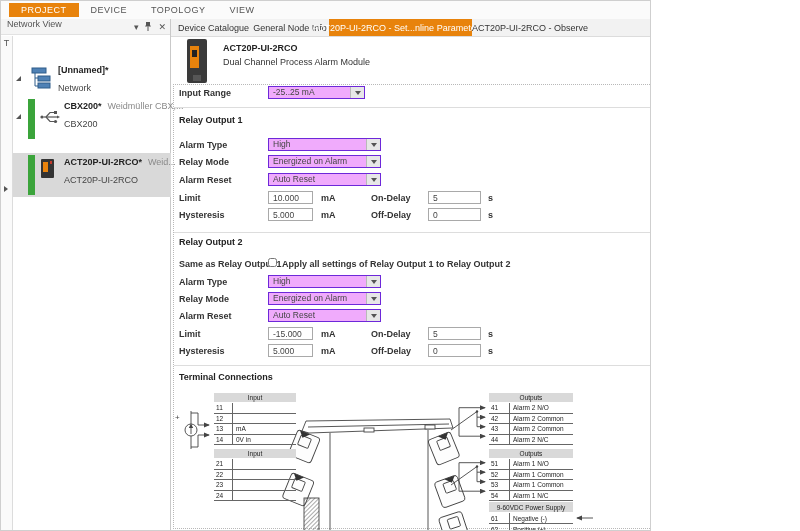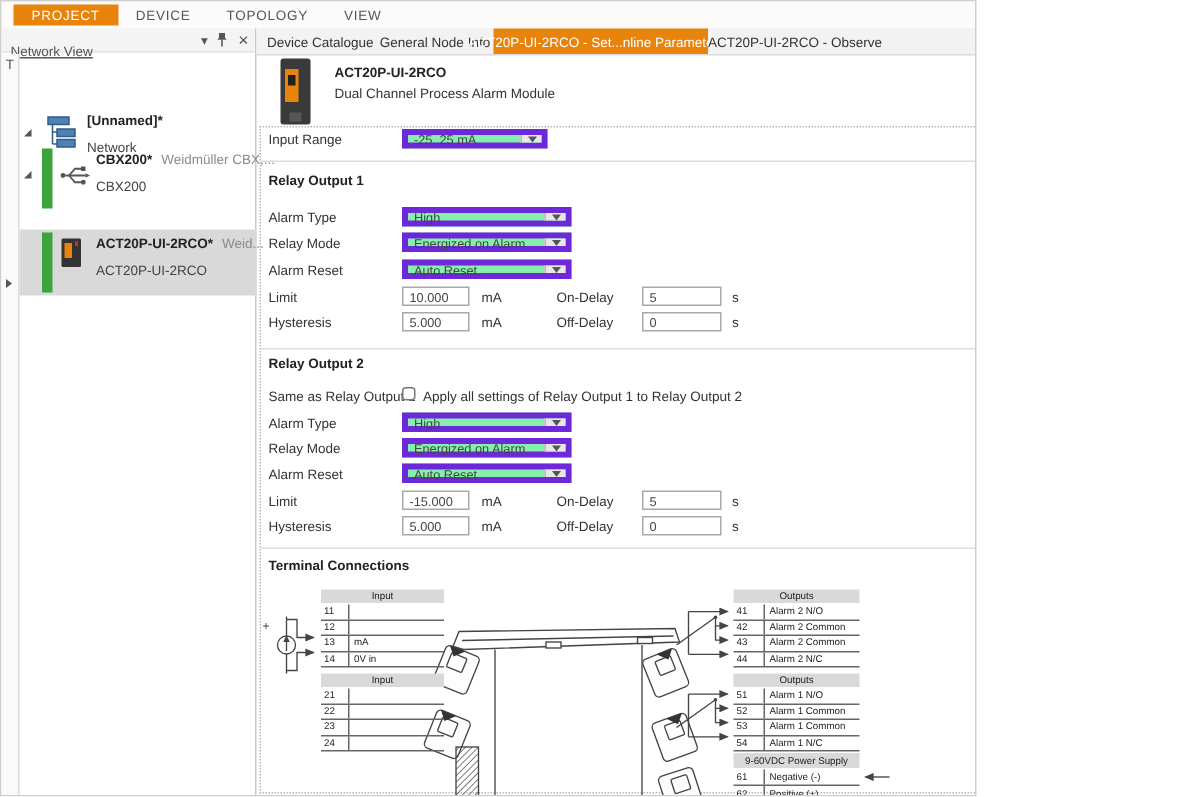--- a/index.html
+++ b/index.html
@@ -12,21 +12,21 @@
   .menubar{position:absolute;left:0;top:0;right:0;height:18px;background:#fbfbfb;
            border-bottom:1px solid #ededed;display:flex;align-items:center;padding-left:8px;}
   .menu-item{padding:2px 12px;color:#555;letter-spacing:.5px;cursor:default;}
   .menu-item.active{background:var(--accent);color:#fff;}
 
   
   .sidebar{position:absolute;left:0;top:18px;width:170px;height:513px;background:#fff;
            border-right:1px solid #c9c9c9;box-sizing:border-box;}
   .sb-head{position:absolute;left:0;top:0;width:100%;height:16px;background:#f4f4f4;
            border-bottom:1px solid #e2e2e2;box-sizing:border-box;}
-  .sb-title{position:absolute;left:6px;top:10px;color:#555;text-decoration:underline;}
+  .sb-title{position:absolute;left:6px;top:0;color:#555;}
   .sb-icons{position:absolute;right:4px;top:2px;display:flex;gap:6px;align-items:center;color:#555;}
   .sb-colhead{position:absolute;left:12px;top:17px;width:157px;height:15px;border-bottom:1px solid #e4e4e4;
               box-sizing:border-box;color:#666;padding:2px 0 0 6px;}
   .sb-gutter{position:absolute;left:0;top:17px;width:12px;height:496px;background:#fafafa;
              border-right:1px solid #dcdcdc;box-sizing:border-box;text-align:center;color:#555;}
   .gutter-arrow{position:absolute;left:3px;top:150px;width:0;height:0;
                 border-left:4px solid #555;border-top:3px solid transparent;border-bottom:3px solid transparent;}
   .tree-row{position:absolute;left:12px;width:158px;height:44px;}
   .tree-row.selected{background:var(--selrow);}
   .expander{position:absolute;left:3px;top:17px;width:0;height:0;
@@ -47,24 +47,24 @@
   .dev-img{position:absolute;left:186px;top:38px;width:20px;height:44px;background:#3a3a3a;border-radius:2px;}
   .dev-img .front{position:absolute;left:3px;top:7px;width:9px;height:22px;background:var(--accent);}
   .dev-img .win{position:absolute;left:5px;top:11px;width:5px;height:7px;background:#222;}
   .dev-img .foot{position:absolute;left:6px;top:36px;width:8px;height:6px;background:#565656;}
   .dev-title{position:absolute;left:222px;top:42px;font-weight:bold;color:#222;}
   .dev-sub{position:absolute;left:222px;top:56px;color:#333;text-align:center;}
 
   
   .page{position:absolute;left:172px;top:83px;width:623px;height:445px;border:1px dotted #b8b8b8;box-sizing:border-box;}
   .sep{position:absolute;left:173px;width:621px;height:0;border-top:1px solid #ddd;}
-  .flabel{position:absolute;color:#333;white-space:nowrap;}
+  .flabel{position:absolute;color:#333;white-space:nowrap;font-weight:bold;}
   .ftitle{position:absolute;font-weight:bold;color:#222;white-space:nowrap;}
-  .dd{position:absolute;height:13px;background:#86efac;border:4px solid #6d28d9;box-sizing:border-box;
-      display:flex;align-items:center;}
+  .dd{position:absolute;height:13px;background:#f0abfc;border:1px solid #6d28d9;box-sizing:border-box;
+      display:flex;align-items:flex-start;}
   .dd .val{flex:1;padding-left:4px;font-size:8.5px;color:#444;white-space:nowrap;overflow:hidden;}
   .dd .btn{width:13px;align-self:stretch;background:#e7e7e7;border-left:1px solid #b9b9b9;
            display:flex;align-items:center;justify-content:center;}
   .dd .btn i{display:block;width:0;height:0;border:3px solid transparent;border-top:4px solid #555;margin-top:4px;}
   .tin{position:absolute;height:13px;width:45px;background:#fff;border:1px solid #a9a9a9;box-sizing:border-box;
        font-family:"Liberation Sans",sans-serif;font-size:8.5px;color:#444;padding:0 2px 0 4px;}
   .cbx{position:absolute;width:9px;height:9px;margin:0;}
 
   
   .ttable{position:absolute;font-size:6.5px;color:#222;}
@@ -100,21 +100,21 @@
             <line x1="4" y1="5.5" x2="4" y2="10" stroke="#555" stroke-width="1"></line>
         </svg>
         <span>✕</span>
       </span>
     </div>
     <div class="sb-gutter">
       <div style="margin-top:2px">T</div>
       <div class="gutter-arrow"></div>
     </div>
 
-    <div class="tree-row" style="top:50px">
+    <div class="tree-row" style="top:40px">
       <div class="expander"></div>
       <svg class="abs" style="left:18px;top:9px" width="22" height="23" viewBox="0 0 22 23">
         <line x1="4" y1="4" x2="4" y2="18" stroke="#2f5c8a" stroke-width="1"></line>
         <line x1="4" y1="10" x2="8" y2="10" stroke="#2f5c8a" stroke-width="1"></line>
         <line x1="4" y1="18" x2="8" y2="18" stroke="#2f5c8a" stroke-width="1"></line>
         <rect x="1" y="0" width="14" height="5" fill="#4f81b5" stroke="#2f5c8a"></rect>
         <rect x="7" y="8" width="12" height="5" fill="#4f81b5" stroke="#2f5c8a"></rect>
         <rect x="7" y="15" width="12" height="5" fill="#4f81b5" stroke="#2f5c8a"></rect>
       </svg>
       <span class="t-name" style="left:45px;top:6px">[Unnamed]*</span>

